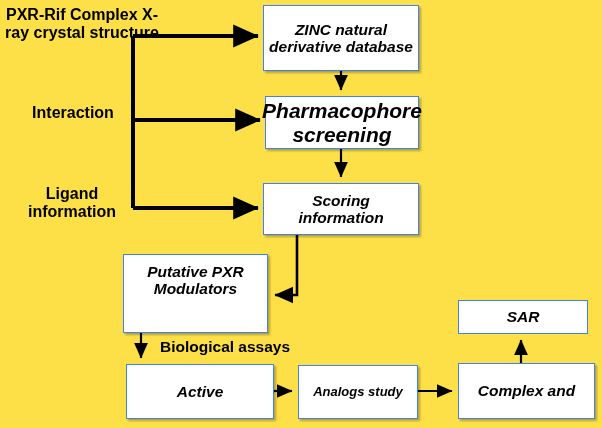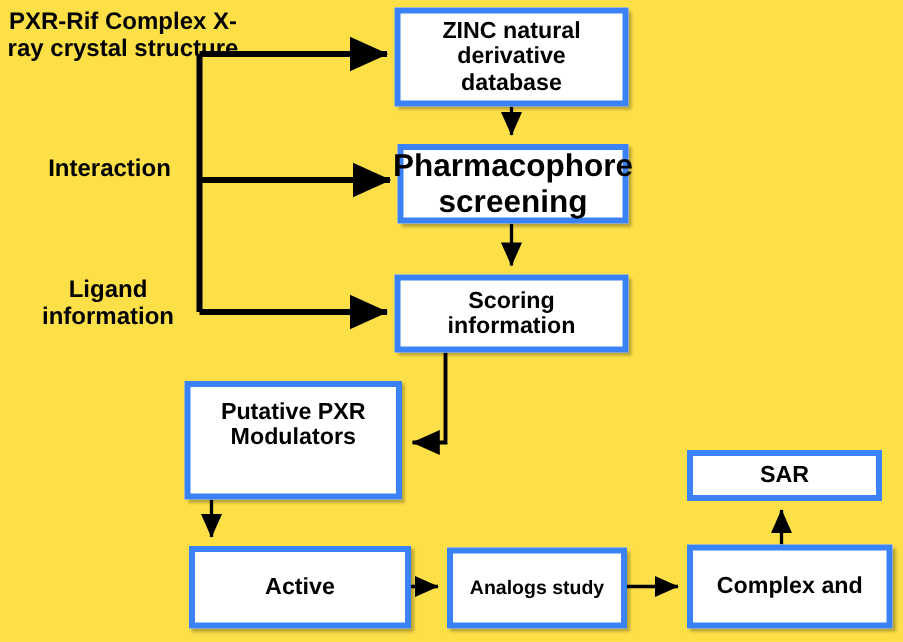--- a/index.html
+++ b/index.html
@@ -3,31 +3,32 @@
 <meta charset="utf-8">
 <style>
   html,body{margin:0;padding:0;background:#ffffff;}
   body{width:602px;height:428px;overflow:hidden;font-family:"Liberation Sans",sans-serif;}
   #canvas{position:relative;width:602px;height:428px;background:#fde047;}
   svg#wires{position:absolute;left:0;top:0;width:602px;height:428px;}
 
   .node{
     position:absolute;
     box-sizing:border-box;
-    border:4px solid #3b82f6;
+    border:1px solid #3b82f6;
     background:#ffffff;
     display:flex;
     align-items:center;
     justify-content:center;
     text-align:center;
     font-weight:bold;
     color:#000;
     line-height:1.12;
     box-shadow:2px 2px 2px rgba(0,0,0,0.28);
     z-index:3;
+    font-style:italic;
   }
   .node .txt{display:block;padding:0 4px;}
   .label{
     position:absolute;
     font-weight:bold;
     color:#000;
     text-align:center;
     line-height:1.12;
     z-index:3;
     white-space:pre-line;
@@ -86,20 +87,21 @@
 
     <path d="M521,363 L521,340" stroke="#000" stroke-width="2.2" fill="none" marker-end="url(#ah-thin)"></path>
   </svg>
 
   <div class="label" id="lbl-pxr">PXR-Rif Complex X-ray crystal structure</div>
 
   <div class="label" id="lbl-inter">Interaction</div>
 
   <div class="label" id="lbl-ligand">Ligand information</div>
 
+  <div class="label" id="lbl-bio">Biological assays</div>
 
   <div class="node" id="n-zinc">
     <span class="txt">
       <span>ZINC natural</span><br>
       <span>derivative database</span>
     </span>
   </div>
 
   <div class="node" id="n-pharm">
     <span class="txt">

